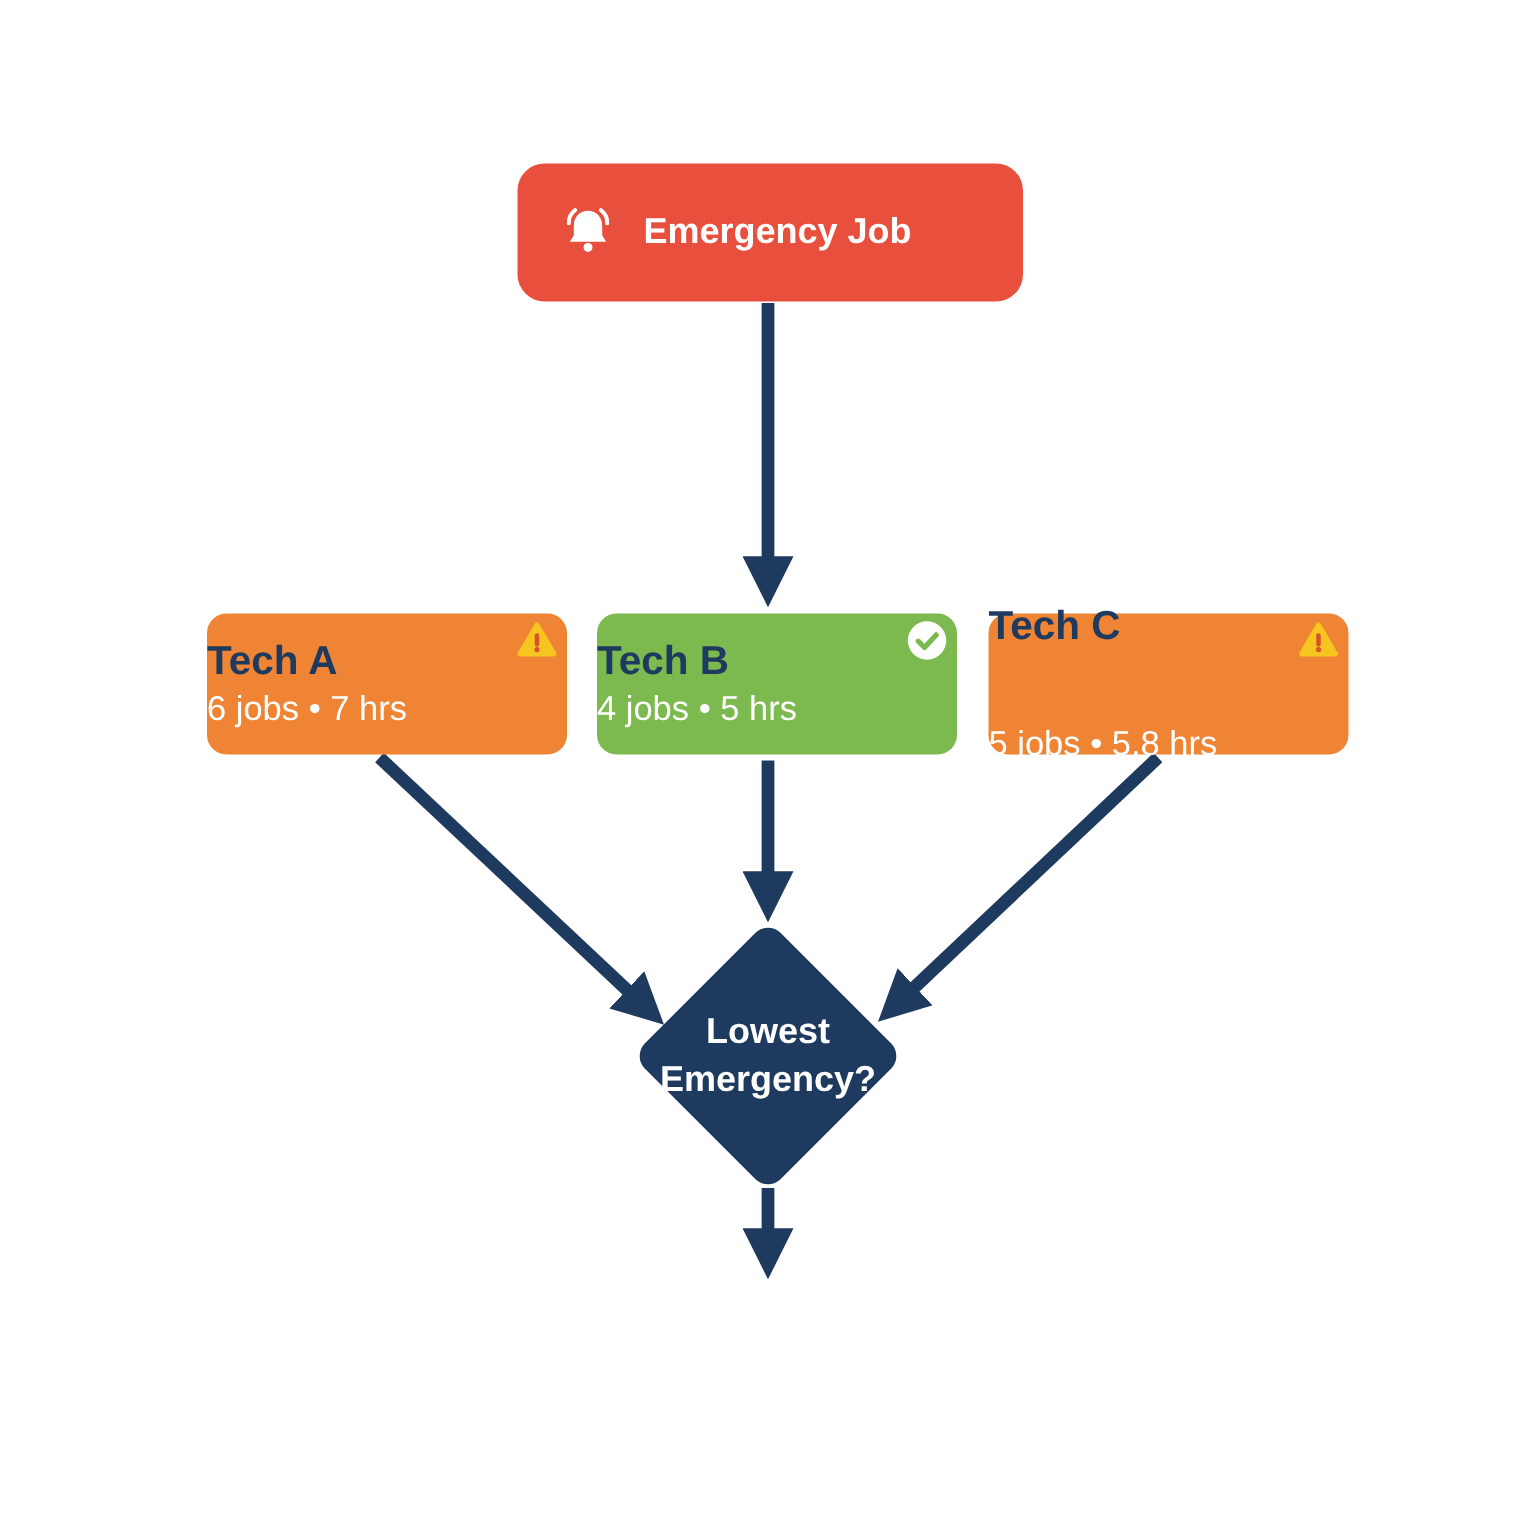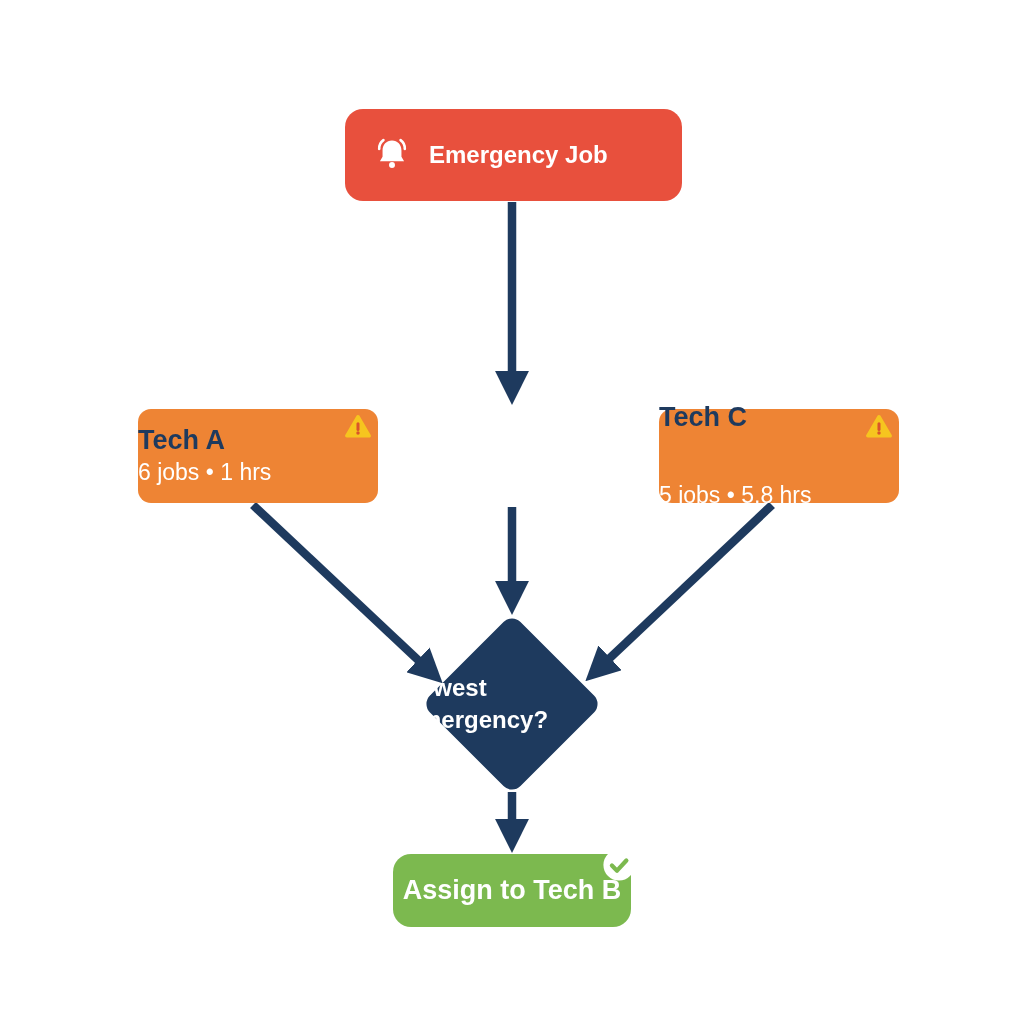--- a/index.html
+++ b/index.html
@@ -36,22 +36,22 @@
   .tech .subtitle{font-size:23px; color:#fff; margin-top:4px;}
   .corner-badge{position:absolute; top:4px; right:6px; width:28px; height:28px;}
   .corner-badge svg{display:block; width:100%; height:100%;}
 
   
   .diamond-shape{
     position:absolute; left:448px; top:624px; width:128px; height:128px;
     background:var(--navy); transform:rotate(45deg); border-radius:12px;
   }
   .diamond-text{
-    position:absolute; left:404px; top:608px; width:180px; height:160px;
-    display:flex; flex-direction:column; align-items:flex-start; justify-content:center;
+    position:absolute; left:422px; top:608px; width:180px; height:160px;
+    display:flex; flex-direction:column; align-items:center; justify-content:center;
     color:#fff; font-weight:bold; font-size:24px; line-height:1.35; text-align:center;
   }
 
   
   .assign{
     left:393px; top:838px; width:238px; height:73px;
     background:var(--green); border-radius:18px;
     display:flex; align-items:center; justify-content:center;
     color:#fff; font-weight:bold; font-size:27px;
   }
@@ -91,45 +91,46 @@
 
   <div class="node tech tech-a">
     <span class="corner-badge">
       <svg viewBox="0 0 24 24" xmlns="http://www.w3.org/2000/svg">
         <path d="M12 3.2 L21.6 19.6 H2.4 Z" style="fill:var(--warning_yellow);stroke:var(--warning_yellow)" stroke-width="3" stroke-linejoin="round"></path>
         <line x1="12" y1="9.2" x2="12" y2="14.2" style="stroke:var(--warning_mark)" stroke-width="2.6" stroke-linecap="round"></line>
         <circle cx="12" cy="17.2" r="1.5" style="fill:var(--warning_mark)"></circle>
       </svg>
     </span>
     <div class="title">Tech A</div>
-    <div class="subtitle">6 jobs • 1 hrs</div>
+    <div class="subtitle">6 jobs • 7 hrs</div>
   </div>
 
+  <div class="node tech tech-b">
+    <span class="corner-badge">
+      <svg viewBox="0 0 24 24" xmlns="http://www.w3.org/2000/svg">
+        <circle cx="12" cy="12" r="11" fill="#fff"></circle>
+        <path d="M7 12.4 L10.6 16 L17.2 8.8" fill="none" style="stroke:var(--green)" stroke-width="3" stroke-linecap="round" stroke-linejoin="round"></path>
+      </svg>
+    </span>
+    <div class="title">Tech B</div>
+    <div class="subtitle">4 jobs • 5 hrs</div>
+  </div>
 
   <div class="node tech tech-c">
     <span class="corner-badge">
       <svg viewBox="0 0 24 24" xmlns="http://www.w3.org/2000/svg">
         <path d="M12 3.2 L21.6 19.6 H2.4 Z" style="fill:var(--warning_yellow);stroke:var(--warning_yellow)" stroke-width="3" stroke-linejoin="round"></path>
         <line x1="12" y1="9.2" x2="12" y2="14.2" style="stroke:var(--warning_mark)" stroke-width="2.6" stroke-linecap="round"></line>
         <circle cx="12" cy="17.2" r="1.5" style="fill:var(--warning_mark)"></circle>
       </svg>
     </span>
     <div class="title">Tech C</div>
     <div class="subtitle">5 jobs • 5,8 hrs</div>
   </div>
 
   <div class="diamond-shape"></div>
   <div class="diamond-text">
     <span>Lowest</span>
     <span>Emergency?</span>
   </div>
 
-  <div class="node assign">
-    <span class="corner-badge">
-      <svg viewBox="0 0 24 24" xmlns="http://www.w3.org/2000/svg">
-        <circle cx="12" cy="12" r="11" fill="#fff"></circle>
-        <path d="M7 12.4 L10.6 16 L17.2 8.8" fill="none" style="stroke:var(--green)" stroke-width="3" stroke-linecap="round" stroke-linejoin="round"></path>
-      </svg>
-    </span>
-    <span>Assign to Tech B</span>
-  </div>
 
 </div>
 
 </body></html>

